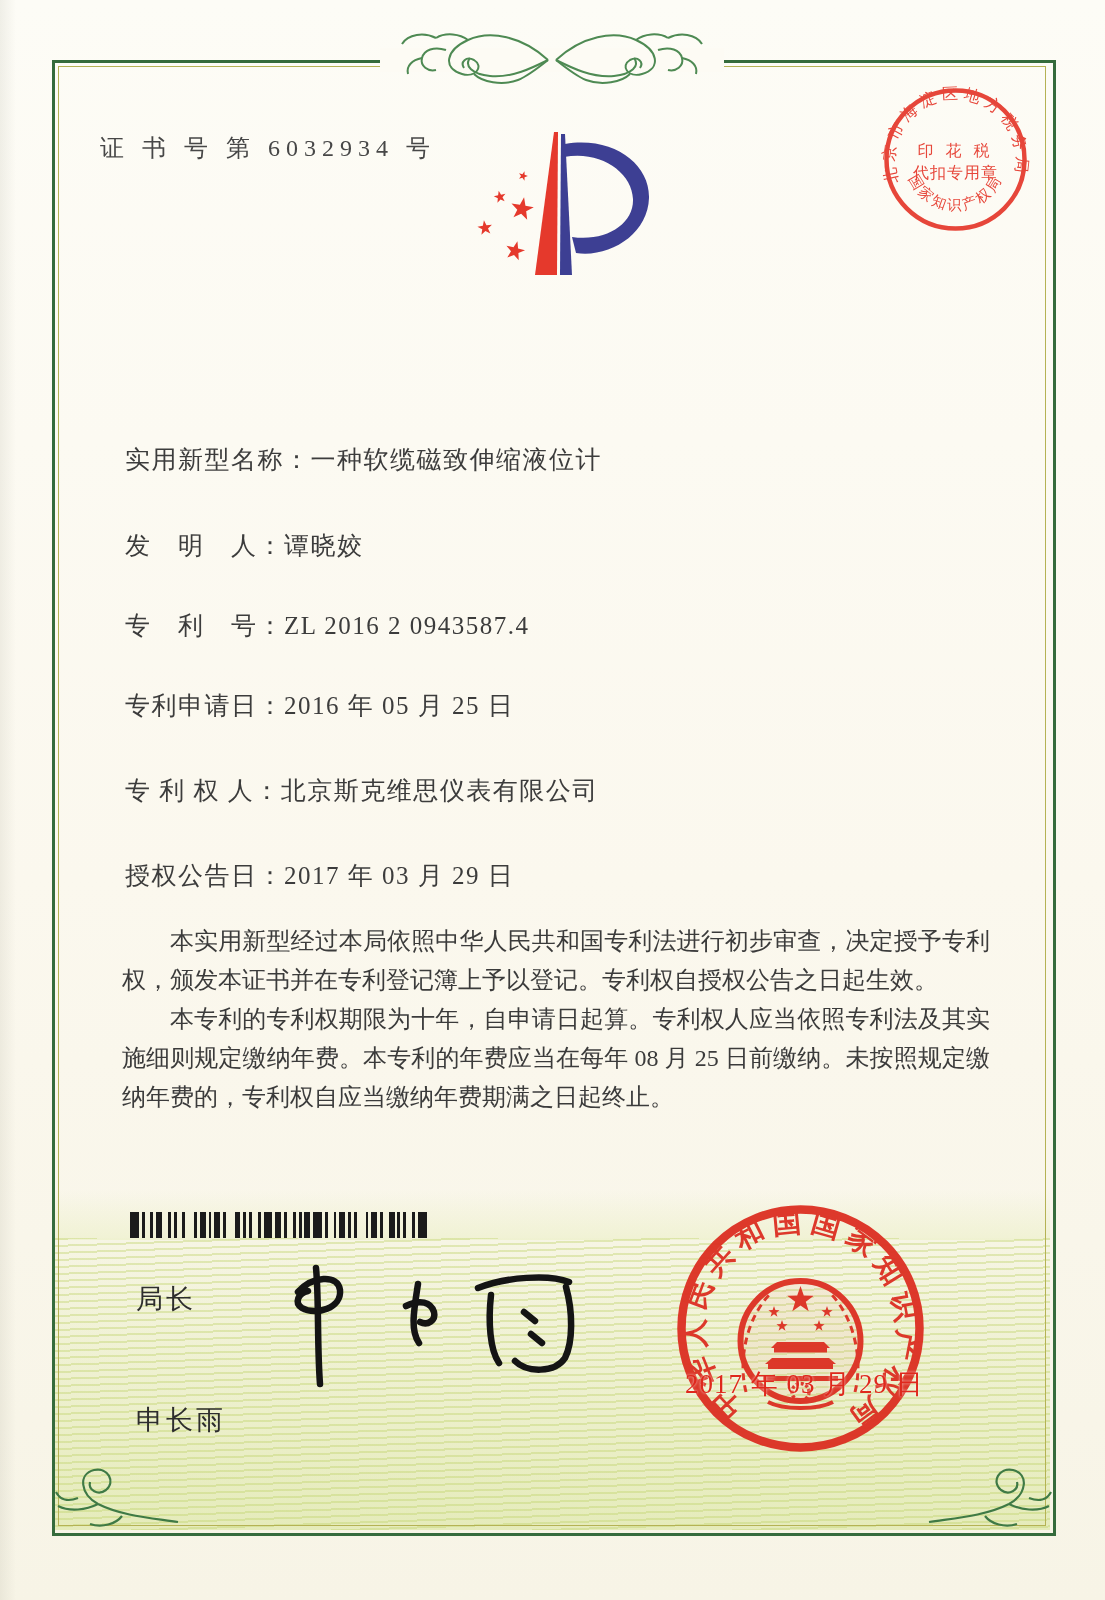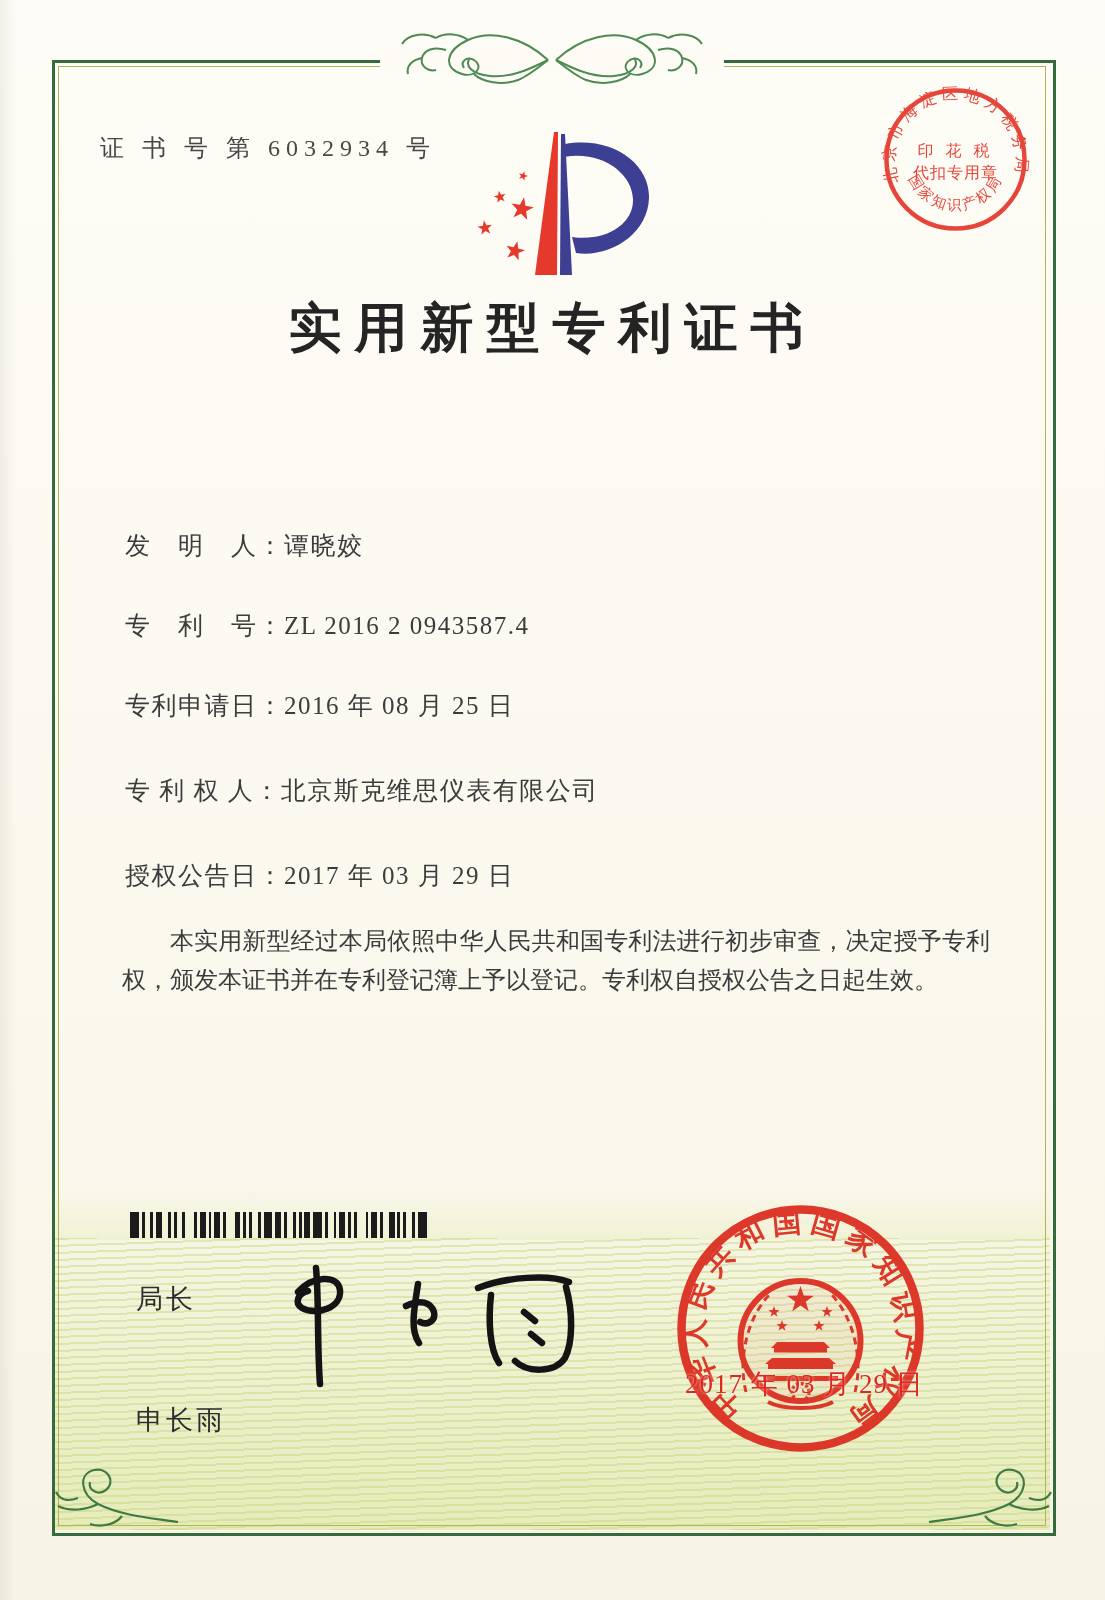--- a/index.html
+++ b/index.html
@@ -119,30 +119,31 @@
     <text font-size="16" fill="#e5392c" letter-spacing="5">
       <textPath href="#tp-top" startOffset="3">北京市海淀区地方税务局</textPath>
     </text>
     <text font-size="14.5" fill="#e5392c" letter-spacing="2.5">
       <textPath href="#tp-bot" startOffset="2">国家知识产权局</textPath>
     </text>
     <text x="87.5" y="84" text-anchor="middle" font-size="16" fill="#e5392c" letter-spacing="4">印 花 税</text>
     <text x="87.5" y="106" text-anchor="middle" font-size="16" fill="#e5392c" letter-spacing="1">代扣专用章</text>
   </svg>
 
-  <div class="title">实用新型专利证书</div>
 
+  <div class="field f0">实用新型名称：一种软缆磁致伸缩液位计</div>
   <div class="field f1">发　明　人：谭晓姣</div>
   <div class="field f2">专　利　号：ZL 2016 2 0943587.4</div>
-  <div class="field f3">专利申请日：2016 年 08 月 25 日</div>
+  <div class="field f3">专利申请日：2016 年 05 月 25 日</div>
   <div class="field f4">专 利 权 人：北京斯克维思仪表有限公司</div>
   <div class="field f5">授权公告日：2017 年 03 月 29 日</div>
 
   <div class="body-text">
     <p>本实用新型经过本局依照中华人民共和国专利法进行初步审查，决定授予专利权，颁发本证书并在专利登记簿上予以登记。专利权自授权公告之日起生效。</p>
+    <p>本专利的专利权期限为十年，自申请日起算。专利权人应当依照专利法及其实施细则规定缴纳年费。本专利的年费应当在每年 08 月 25 日前缴纳。未按照规定缴纳年费的，专利权自应当缴纳年费期满之日起终止。</p>
   </div>
 
   <div class="barcode"><i style="width:8.737864077669903px;"></i><i style="width:2.912621359223301px;background:transparent;"></i><i style="width:2.912621359223301px;"></i><i style="width:5.825242718446602px;background:transparent;"></i><i style="width:2.912621359223301px;"></i><i style="width:2.912621359223301px;background:transparent;"></i><i style="width:5.825242718446602px;"></i><i style="width:5.825242718446602px;background:transparent;"></i><i style="width:2.912621359223301px;"></i><i style="width:2.912621359223301px;background:transparent;"></i><i style="width:2.912621359223301px;"></i><i style="width:5.825242718446602px;background:transparent;"></i><i style="width:2.912621359223301px;"></i><i style="width:8.737864077669903px;background:transparent;"></i><i style="width:2.912621359223301px;"></i><i style="width:2.912621359223301px;background:transparent;"></i><i style="width:5.825242718446602px;"></i><i style="width:2.912621359223301px;background:transparent;"></i><i style="width:2.912621359223301px;"></i><i style="width:2.912621359223301px;background:transparent;"></i><i style="width:5.825242718446602px;"></i><i style="width:2.912621359223301px;background:transparent;"></i><i style="width:2.912621359223301px;"></i><i style="width:8.737864077669903px;background:transparent;"></i><i style="width:5.825242718446602px;"></i><i style="width:2.912621359223301px;background:transparent;"></i><i style="width:2.912621359223301px;"></i><i style="width:2.912621359223301px;background:transparent;"></i><i style="width:2.912621359223301px;"></i><i style="width:5.825242718446602px;background:transparent;"></i><i style="width:2.912621359223301px;"></i><i style="width:2.912621359223301px;background:transparent;"></i><i style="width:8.737864077669903px;"></i><i style="width:2.912621359223301px;background:transparent;"></i><i style="width:5.825242718446602px;"></i><i style="width:2.912621359223301px;background:transparent;"></i><i style="width:2.912621359223301px;"></i><i style="width:5.825242718446602px;background:transparent;"></i><i style="width:2.912621359223301px;"></i><i style="width:2.912621359223301px;background:transparent;"></i><i style="width:2.912621359223301px;"></i><i style="width:2.912621359223301px;background:transparent;"></i><i style="width:5.825242718446602px;"></i><i style="width:2.912621359223301px;background:transparent;"></i><i style="width:8.737864077669903px;"></i><i style="width:2.912621359223301px;background:transparent;"></i><i style="width:2.912621359223301px;"></i><i style="width:5.825242718446602px;background:transparent;"></i><i style="width:2.912621359223301px;"></i><i style="width:2.912621359223301px;background:transparent;"></i><i style="width:5.825242718446602px;"></i><i style="width:2.912621359223301px;background:transparent;"></i><i style="width:2.912621359223301px;"></i><i style="width:2.912621359223301px;background:transparent;"></i><i style="width:2.912621359223301px;"></i><i style="width:8.737864077669903px;background:transparent;"></i><i style="width:2.912621359223301px;"></i><i style="width:2.912621359223301px;background:transparent;"></i><i style="width:5.825242718446602px;"></i><i style="width:2.912621359223301px;background:transparent;"></i><i style="width:2.912621359223301px;"></i><i style="width:5.825242718446602px;background:transparent;"></i><i style="width:5.825242718446602px;"></i><i style="width:2.912621359223301px;background:transparent;"></i><i style="width:2.912621359223301px;"></i><i style="width:2.912621359223301px;background:transparent;"></i><i style="width:2.912621359223301px;"></i><i style="width:5.825242718446602px;background:transparent;"></i><i style="width:2.912621359223301px;"></i><i style="width:2.912621359223301px;background:transparent;"></i><i style="width:8.737864077669903px;"></i><i style="width:2.912621359223301px;background:transparent;"></i></div>
 
   <div class="director-title">局长</div>
   <div class="director-name">申长雨</div>
 
   <svg class="signature" viewBox="0 0 330 155">
     <g stroke="#141414" stroke-width="6.5" fill="none" stroke-linecap="round" stroke-linejoin="round">
       <path d="M48,18 C51,48 49,96 52,134"></path>

